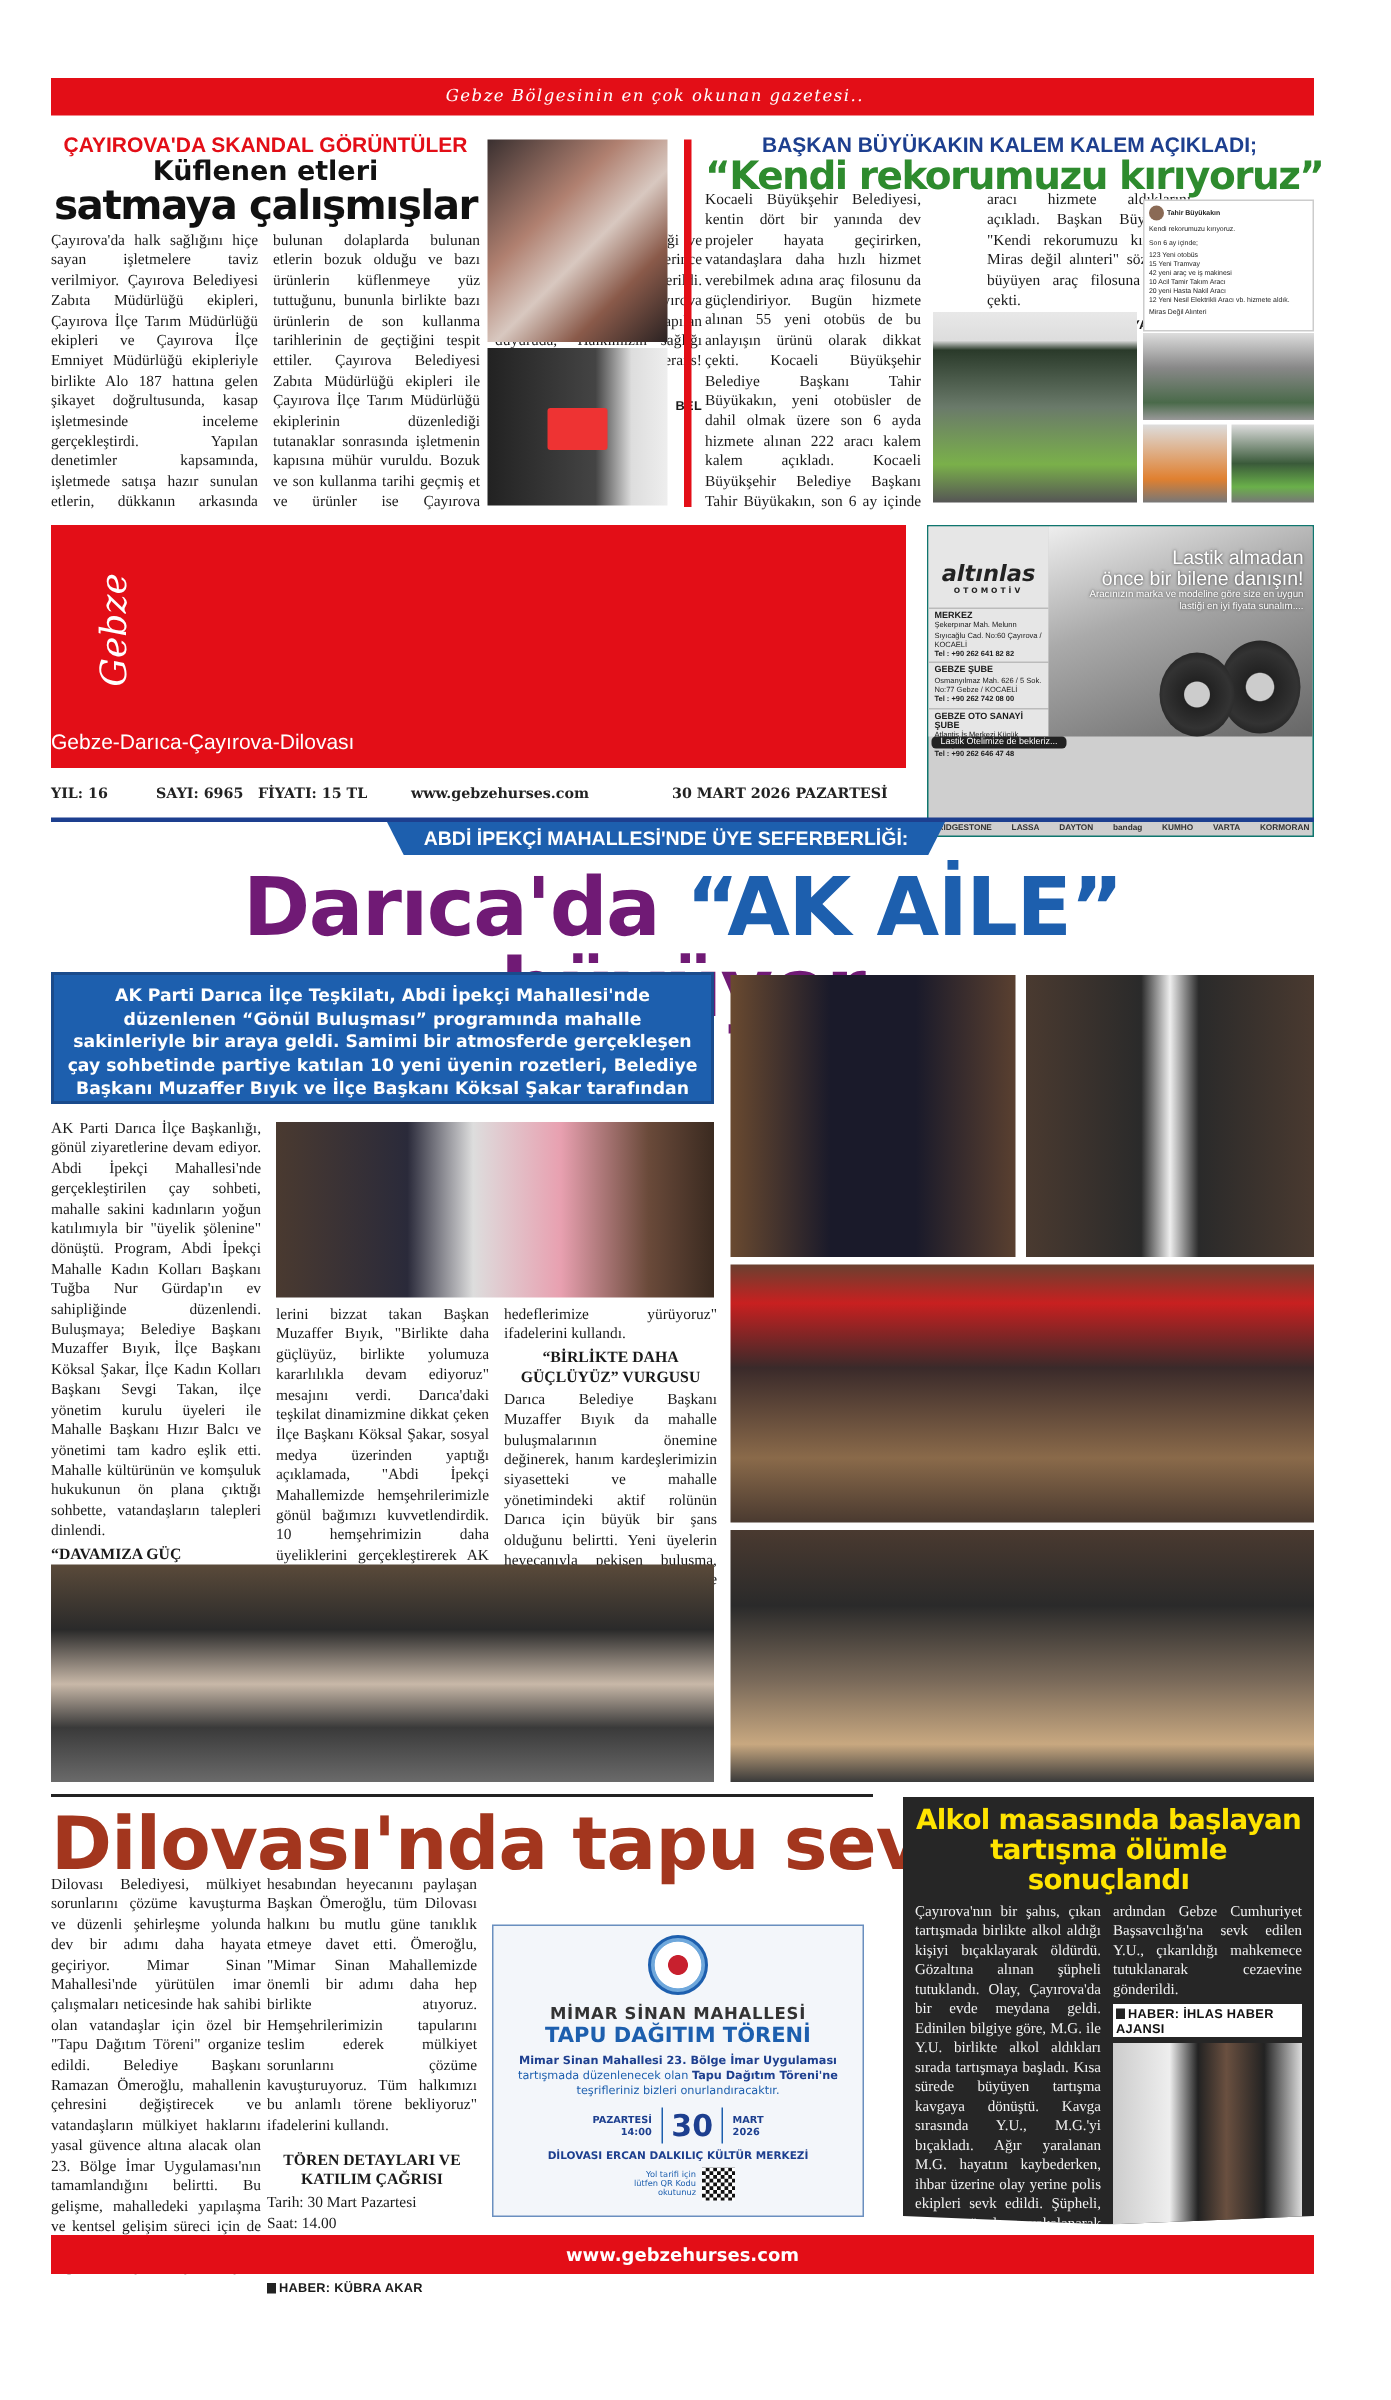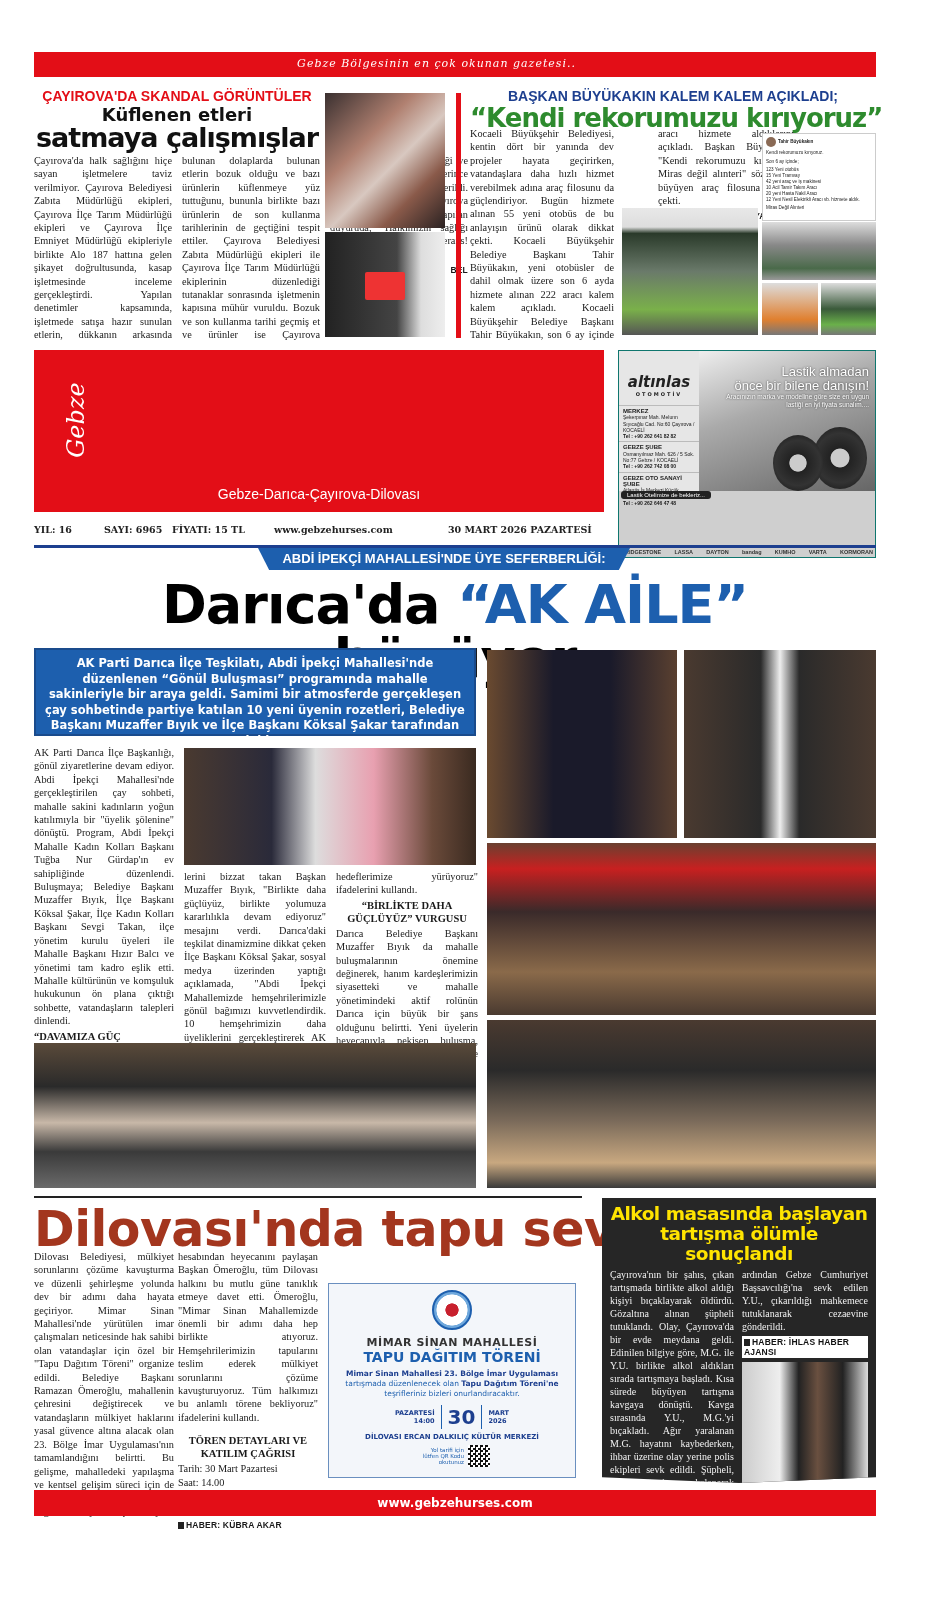--- a/index.html
+++ b/index.html
@@ -14,38 +14,38 @@
 .body p{margin:0}
 .col2{column-count:2;column-gap:10px}
 .byline{font-family:"Liberation Sans",sans-serif;font-weight:bold;font-size:8.5px;margin-top:3px;letter-spacing:.2px}
 .byline:before{content:"";display:inline-block;width:6px;height:7px;background:#222;margin-right:2px;vertical-align:-1px}
 .subhead{font-weight:bold;font-size:10.5px;text-align:center;line-height:13px;margin:2px 0}
 .photo{background:#555;overflow:hidden}
 .vline-red{background:#e30e17}
 .masthead{left:34px;top:350px;width:570px;height:162px;background:#e30e17}
 .masthead .brand{position:absolute;left:48px;top:14px;font-family:"DejaVu Sans",sans-serif;font-weight:bold;color:#fff;font-size:108px;letter-spacing:-2px;line-height:1}
 .masthead .gebze{position:absolute;left:4px;top:56px;transform:rotate(-90deg);color:#fff;font-style:italic;font-family:"DejaVu Serif",serif;font-size:24px}
-.masthead .regions{position:absolute;left:0;right:0;bottom:10px;text-align:center;color:#fff;font-family:"Liberation Sans",sans-serif;font-size:14px}
+.masthead .regions{position:absolute;left:0;right:0;bottom:10px;text-align:left;color:#fff;font-family:"Liberation Sans",sans-serif;font-size:14px}
 .meta{left:34px;top:524px;width:842px;font-family:"DejaVu Serif",serif;font-weight:bold;font-size:9.5px;color:#222}
 .meta span{position:absolute;top:0;white-space:nowrap}
 .ad{left:618px;top:350px;width:258px;height:208px;background:#cfcfcf;border:1px solid #0f766e}
 .ad .left{position:absolute;left:0;top:0;width:80px;height:140px;background:#e6e6e6}
 .ad .right{position:absolute;left:80px;top:0;right:0;height:140px;background:linear-gradient(160deg,#eee 0%,#aaa 40%,#666 100%)}
 .ad .logo{font-family:"DejaVu Sans",sans-serif;font-weight:bold;font-style:italic;font-size:15px;color:#222;text-align:center;margin-top:22px}
 .ad .logo small{display:block;font-size:5px;letter-spacing:2px;font-style:normal}
 .ad .branch{font-family:"Liberation Sans",sans-serif;font-size:5px;line-height:6.3px;padding:2px 4px;border-top:1px solid #bbb}
 .ad .branch b{font-size:6px;display:block}
 .ad .slogan{position:absolute;right:6px;top:14px;text-align:right;color:#fff;font-family:"Liberation Sans",sans-serif;font-size:13px;line-height:14px;text-shadow:0 0 2px #333}
 .ad .slogan small{display:block;font-size:6.5px;line-height:8px}
 .ad .bottom-pill{position:absolute;left:2px;top:140px;background:#222;color:#fff;font-family:"Liberation Sans",sans-serif;font-size:6px;padding:1px 6px;border-radius:3px}
 .ad .brands{position:absolute;left:2px;right:2px;bottom:2px;font-family:"Liberation Sans",sans-serif;font-size:5.5px;font-weight:bold;display:flex;justify-content:space-between;color:#333}
 .blueline{left:34px;top:545px;width:842px;height:3px;background:#1d3f8f}
 .tab{left:258px;top:548px;width:372px;height:22px;background:#1d5fae;clip-path:polygon(0 0,100% 0,97% 100%,3% 100%);color:#fff;font-family:"Liberation Sans",sans-serif;font-weight:bold;font-size:13px;text-align:center;line-height:22px}
 .bighead{left:34px;top:578px;width:842px;text-align:center;font-family:"DejaVu Sans",sans-serif;font-weight:bold;font-size:54px;letter-spacing:-1px;line-height:1}
-.bighead .o{color:#000000}
+.bighead .o{color:#701a75}
 .bighead .b{color:#1d5fae}
 .lede{left:34px;top:648px;width:442px;height:88px;background:#1d5fae;color:#fff;font-family:"DejaVu Sans",sans-serif;font-weight:bold;font-size:11.5px;line-height:15.5px;text-align:center;padding:6px 8px;border:2px solid #1a4b8c}
 .hline{background:#222}
 .tapu-head{left:34px;top:1205px;width:548px;font-family:"DejaVu Sans",sans-serif;font-weight:bold;font-size:49px;color:#a3361e;letter-spacing:-.5px;line-height:1;white-space:nowrap}
 .invite{left:328px;top:1283px;width:248px;height:195px;background:#f3f6fa;border:1px solid #6a8fbf;text-align:center;font-family:"DejaVu Sans",sans-serif;color:#1d3f8f;padding-top:6px}
 .invite .seal{width:40px;height:40px;margin:0 auto;border-radius:50%;border:2px solid #1d5fae;background:radial-gradient(circle,#c8202e 25%,#fff 27%,#fff 60%,#6fa8dc 62%)}
 .invite .t1{font-size:11px;font-weight:bold;color:#333;margin-top:6px;letter-spacing:.5px}
 .invite .t2{font-size:14px;font-weight:bold;color:#1d5fae}
 .invite .t3{font-size:7.5px;line-height:10px;margin:4px 8px;color:#1d5fae}
 .invite .t3 b{color:#1d3f8f}

